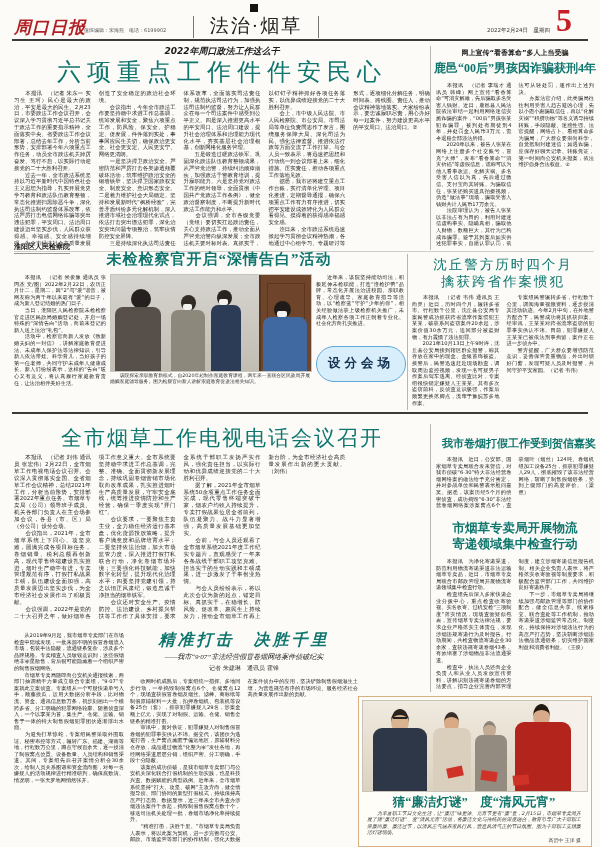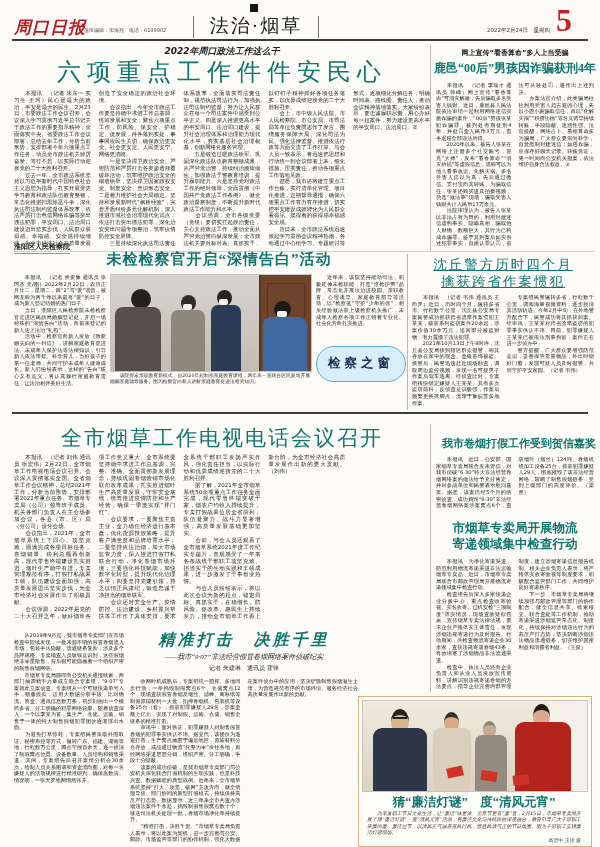--- a/index.html
+++ b/index.html
@@ -90,25 +90,25 @@
       <div style="left:60px;top:35px;width:34px;height:61px;background:#8d887c;border-radius:7px 7px 0 0;"></div>
       <div class="head" style="left:106px;top:15px;width:15px;height:16px;background:#2a2420;"></div>
       <div class="mask" style="left:108px;top:24px;width:9px;height:6px;"></div>
       <div style="left:100px;top:30px;width:30px;height:66px;background:#2c3c57;border-radius:7px 7px 0 0;"></div>
       <div class="head" style="left:163px;top:26px;width:17px;height:17px;background:#1f1b18;"></div>
       <div class="mask" style="left:166px;top:36px;width:10px;height:6px;"></div>
       <div style="left:152px;top:42px;width:44px;height:54px;background:#3f69a0;border-radius:8px 8px 0 0;"></div>
     </div>
     <div class="abs bt" style="left:96px;top:131px;width:200px;height:16px;font-size:4.8px;line-height:6.2px;color:#333;">　　该院探索亲职教育新模式，自2020年起制作家庭教育课程，两年来一直联合区民政局开展婚姻家庭辅导服务。图为检察官向新人讲解家庭教育促进法相关知识。</div>
     <div class="abs bt" style="left:302px;top:32px;width:88px;height:68px;">　　近年来，该院坚持能动司法，积极延伸未检职能，打造“淮检护蕾”品牌，常态化开展法治进校园、亲职教育、心理疏导、家庭教育指导等活动，以“检察蓝”守护“少年的你”，相关经验做法获上级检察机关推广，未成年人检察各项工作正朝着专业化、社会化方向扎实推进。</div>
-    <div class="abs badge">检察之窗</div>
+    <div class="abs badge">设分会场</div>
   </div>
 
   <div class="abs vrule" style="left:407px;top:254px;height:156px;"></div>
-  <div class="abs ctr serif hl" style="left:412px;top:256px;width:182px;font-size:13.5px;line-height:17px;white-space:pre-line;letter-spacing:2px;text-decoration:underline;">沈丘警方历时四个月
+  <div class="abs ctr serif hl" style="left:412px;top:256px;width:182px;font-size:13.5px;line-height:17px;white-space:pre-line;letter-spacing:2px;">沈丘警方历时四个月
 擒获跨省作案惯犯</div>
   <div class="abs bt cols2" style="left:412px;top:294px;width:182px;height:114px;">　　本报讯　（记者 韦伟 通讯员 王向灵）近日，历时四个月，辗转多省市、行程数千公里，沈丘县公安局专案民警成功抓获跨省流窜作案惯犯王某某，破获系列盗窃案件20余起，涉案价值30余万元，追回部分被盗财物，有力震慑了违法犯罪。
 　　2021年10月13日上午9时许，沈丘县公安局接到辖区群众报警，称其存放在家中的现金、金银首饰被盗。接警后，民警迅速赶赴现场勘查，调取周边监控视频，发现一名可疑男子作案后驾车逃离。经侦查比对，专案组很快锁定嫌疑人王某某。其有多次盗窃前科，反侦查意识极强，作案后频繁更换落脚点，流窜于豫皖苏多地作案。
 　　专案组民警辗转多省，行程数千公里，调阅海量视频资料，逐步摸清其活动轨迹。今年2月中旬，在外地警方配合下，民警成功将其抓获归案。经审讯，王某某对跨省流窜盗窃的犯罪事实供认不讳。目前，犯罪嫌疑人王某某已被依法刑事拘留，案件正在进一步侦办中。
 　　警方提醒，广大群众要增强防范意识，妥善保管贵重物品，外出时锁好门窗，发现可疑人员及时报警，共同守护平安家园。（记者 韦伟）</div>
 
   <div class="abs hrule" style="top:412px;"></div>
 
   <div class="abs ctr serif hl" style="left:14px;top:424px;width:416px;font-size:21px;letter-spacing:2px;">全市烟草工作电视电话会议召开</div>
   <div class="abs bt cols5" style="left:14px;top:454px;width:416px;height:172px;font-size:5.5px;line-height:6.9px;">　　本报讯　（记者 刘伟 通讯员 张宏伟）2月22日，全市烟草工作电视电话会议召开。会议深入贯彻落实全国、全省烟草工作会议精神，总结2021年工作，分析当前形势，安排部署2022年重点任务。市烟草专卖局（公司）领导班子成员、机关各部门负责人在主会场参加会议，各县（市、区）局（分公司）设分会场。

